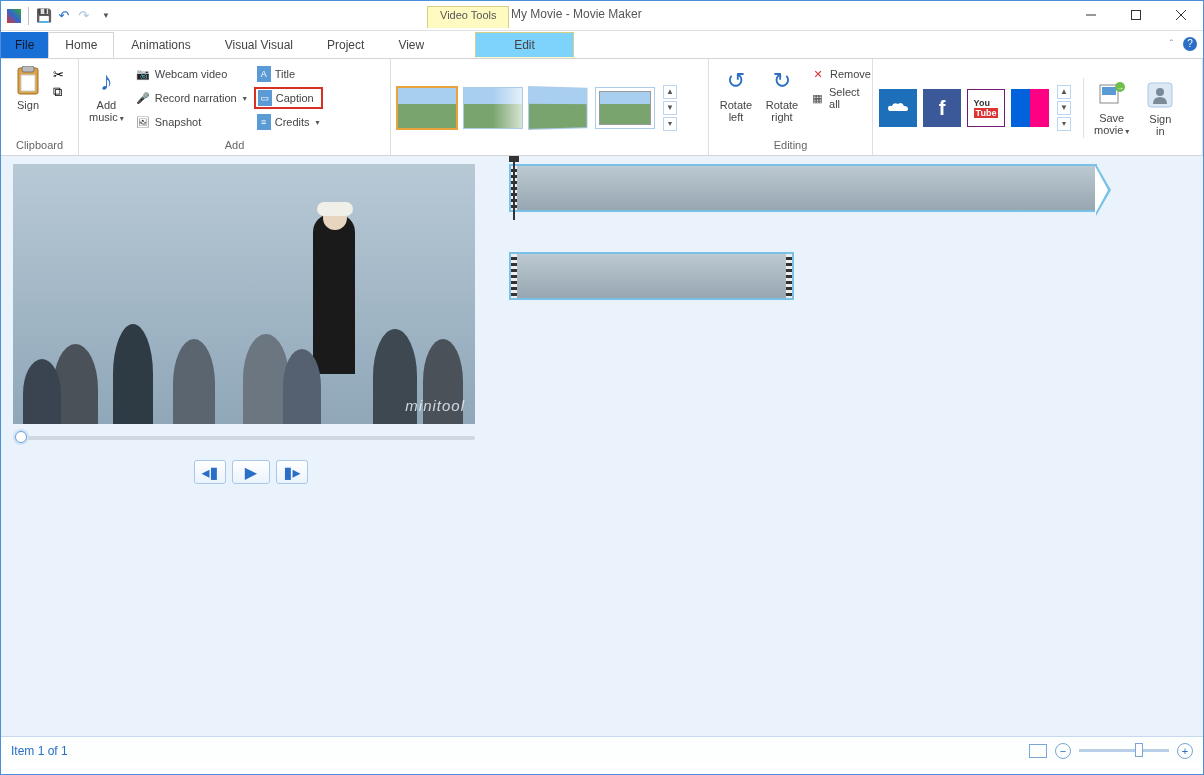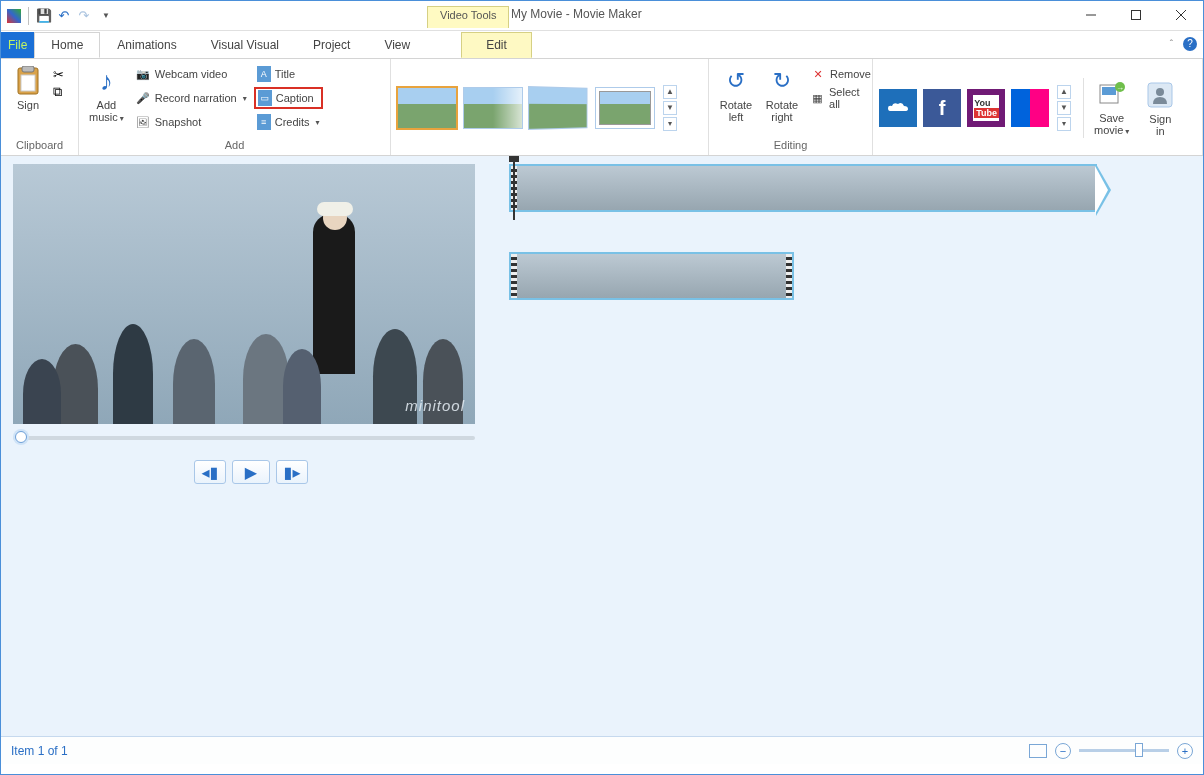--- a/index.html
+++ b/index.html
@@ -7,23 +7,23 @@
 .titlebar { height: 30px; display: flex; align-items: center; background: #fff; border-bottom: 1px solid #e0e0e0; position: relative; }
 .qat { display: flex; align-items: center; gap: 4px; padding: 0 6px; height: 100%; }
 .qat-icon { width: 16px; height: 16px; display: flex; align-items: center; justify-content: center; cursor: pointer; color: #2b579a; font-size: 13px; }
 .qat-sep { width: 1px; height: 18px; background: #c0c0c0; margin: 0 3px; }
 .ctx-tab-top { position: absolute; left: 426px; top: 5px; height: 22px; background: #fffac2; border: 1px solid #d6d084; border-bottom: none; padding: 2px 12px 0; font-size: 11px; color: #555; }
 .app-title { position: absolute; left: 510px; top: 6px; font-size: 12px; color: #555; }
 .win-controls { position: absolute; right: 0; top: 0; display: flex; height: 30px; }
 .win-btn { width: 45px; height: 28px; display: flex; align-items: center; justify-content: center; cursor: pointer; font-size: 11px; color: #333; }
 .tabbar { height: 28px; display: flex; align-items: flex-end; background: #fff; border-bottom: 1px solid #d4d4d4; position: relative; }
 .tab { height: 26px; padding: 0 16px; font-size: 12px; color: #444; display: flex; align-items: center; cursor: pointer; border: 1px solid transparent; }
-.tab.file { background: #1a6fd6; color: #bef264; padding: 0 6px; }
+.tab.file { background: #1a6fd6; color: #0f172a; padding: 0 13px; }
 .tab.active { border: 1px solid #d4d4d4; border-bottom: 1px solid #fff; background: #fff; }
-.tab.edit { background: #fef9c3; border: 1px solid #d6d084; border-bottom: 1px solid #fffac2; padding: 0 24px; }
+.tab.edit { background: #7dd3fc; border: 1px solid #d6d084; border-bottom: 1px solid #fffac2; padding: 0 38px; }
 .tab-help { position: absolute; right: 6px; top: 6px; display: flex; gap: 10px; align-items: center; }
 .help-icon { width: 14px; height: 14px; cursor: pointer; }
 .ribbon { height: 97px; background: #fff; border-bottom: 1px solid #d4d4d4; display: flex; }
 .group { border-right: 1px solid #e0e0e0; padding: 4px 6px 2px; display: flex; flex-direction: column; justify-content: space-between; }
 .group-body { display: flex; align-items: flex-start; gap: 4px; flex: 1; }
 .group-label { font-size: 11px; color: #666; text-align: center; padding-bottom: 2px; }
 .big-btn { display: flex; flex-direction: column; align-items: center; justify-content: flex-start; padding: 2px 4px; cursor: pointer; min-width: 42px; }
 .big-btn .icon { width: 32px; height: 32px; margin-bottom: 2px; display: flex; align-items: center; justify-content: center; }
 .big-btn .lbl { font-size: 11px; color: #444; text-align: center; line-height: 12px; }
 .small-col { display: flex; flex-direction: column; gap: 2px; }
@@ -35,21 +35,21 @@
 .theme-thumb { width: 60px; height: 42px; border: 1px solid #aecbea; background: linear-gradient(#a8cff0 40%, #7aa46e 40%); cursor: pointer; position: relative; }
 .theme-thumb.sel { outline: 2px solid #e8a33d; outline-offset: -1px; }
 .theme-thumb.fade::after { content:""; position:absolute; inset:0; background: linear-gradient(90deg, rgba(255,255,255,0) 50%, rgba(255,255,255,0.7)); }
 .theme-thumb.tilt { transform: perspective(100px) rotateY(8deg); }
 .theme-thumb.frame { box-shadow: inset 0 0 0 3px #fff, inset 0 0 0 4px #999; }
 .theme-nav { display: flex; flex-direction: column; gap: 2px; margin-left: 2px; }
 .theme-nav-btn { width: 14px; height: 14px; border: 1px solid #bcd4ed; font-size: 8px; text-align: center; line-height: 12px; cursor: pointer; color:#555; }
 .share-icon { width: 38px; height: 38px; display:flex; align-items:center; justify-content:center; font-size: 20px; font-weight: bold; color:#fff; cursor:pointer; }
 .sky { background: #1e6fba; }
 .fb { background: #3b5998; }
-.yt { background: #fff; border: 6px solid #701a75; justify-content: flex-end; }
+.yt { background: #fff; border: 1px solid #701a75; }
 .flk { background: linear-gradient(90deg,#0063dc 50%,#ff0084 50%); }
 .workspace { height: 580px; display: flex; background: #eaf3fc; justify-content: space-between; }
 .preview-pane { width: 500px; padding: 8px 12px 4px; display: flex; flex-direction: column; }
 .preview-img { width: 462px; height: 260px; background: linear-gradient(180deg,#b8c9d6 0%, #8fa7b8 100%); position: relative; overflow:hidden; }
 .crowd { position:absolute; inset:0; }
 .person { position:absolute; border-radius: 50% 50% 0 0; background: #4a5158; width: 30px; height: 48px; }
 .watermark { position:absolute; right:10px; bottom:10px; color:#e6eef5; font-size:15px; font-style: italic; letter-spacing: 1px; opacity:0.85; }
 .time-row { display:flex; justify-content:flex-end; align-items:center; gap:10px; padding: 8px 6px 4px; font-size:12px; color:#444; }
 .fs-icon { width:16px; height:14px; border:1px solid #2a6fc5; color:#2a6fc5; font-size:9px; display:flex; align-items:center; justify-content:center; cursor:pointer; }
 .seek { width: 462px; height: 4px; background: #cfd8e0; border-radius: 2px; position: relative; margin: 12px 0 20px; }

